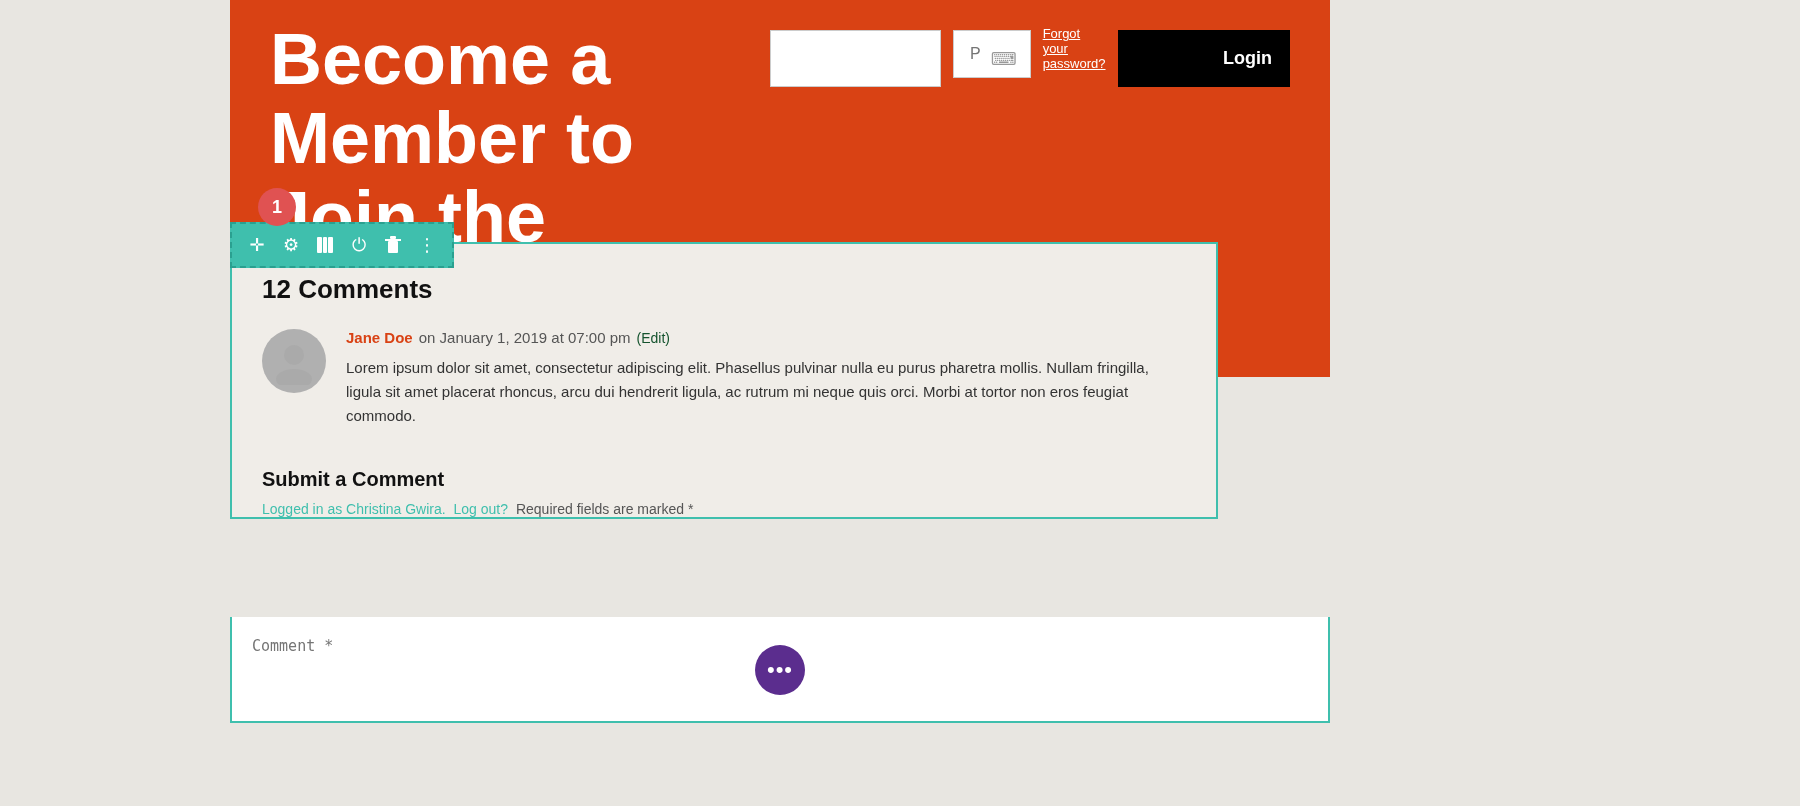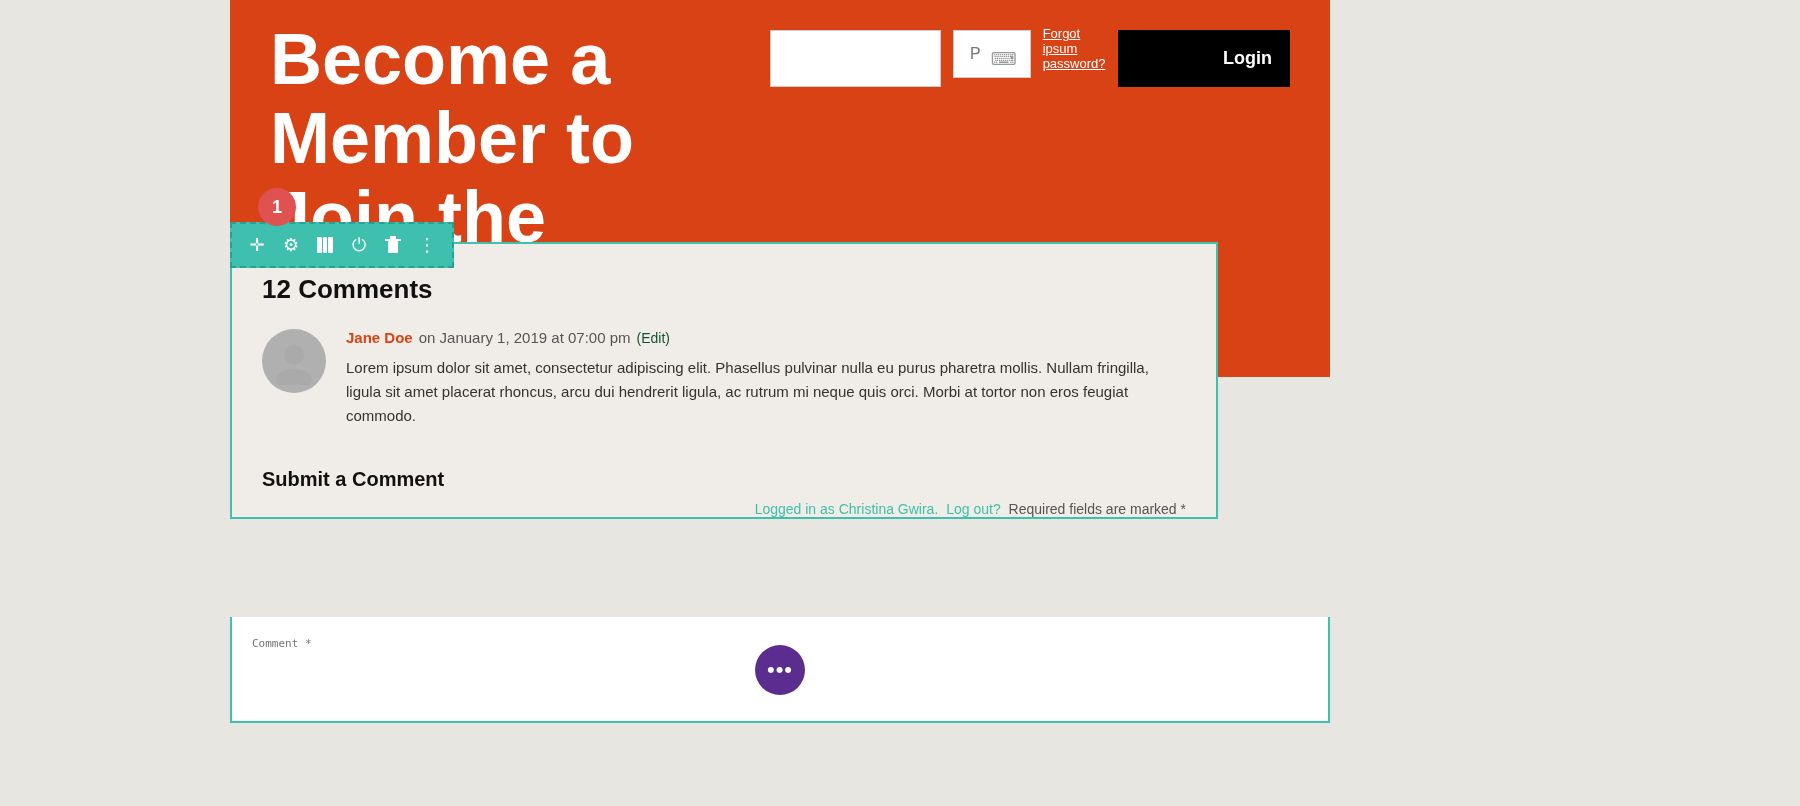--- a/index.html
+++ b/index.html
@@ -233,21 +233,20 @@
       font-size: 20px;
       font-weight: bold;
       color: #111;
       margin-bottom: 10px;
     }
 
     .submit-meta {
       font-size: 14px;
       color: #555;
       margin-bottom: 0;
-      text-align: right;
     }
 
     .submit-meta a {
       color: #3fbfad;
       text-decoration: none;
     }
 
     
     .comment-input-wrapper {
       position: absolute;
@@ -255,21 +254,21 @@
       top: 617px;
       width: 1100px;
       background-color: #fff;
       border: 2px solid #3fbfad;
       border-top: none;
       padding: 20px 20px 20px 20px;
     }
 
     .comment-input {
       width: 100%;
-      font-size: 11px;
+      font-size: 15px;
       color: #999;
       background: transparent;
       border: none;
       outline: none;
       min-height: 60px;
       resize: none;
     }
 
     
     .dots-btn {
@@ -297,21 +296,21 @@
 <body>
 
 <div class="hero-section">
   <h1 class="hero-title">Become a Member to Join the Discussion!</h1>
   <div class="login-form">
     <input class="login-input" type="text" style="margin-top: 0px;" placeholder="">
     <div class="password-wrapper">
       <input class="login-input" type="password" placeholder="Password" style="">
       <span class="password-icon">⌨</span>
     </div>
-    <a class="forgot-link">Forgot ipsum password?</a>
+    <a class="forgot-link">Forgot your password?</a>
     <button class="login-btn">Login</button>
   </div>
 </div>
 
 <div class="number-badge">
   <span>1</span>
 </div>
 
 <div class="toolbar">
   <span class="toolbar-icon">✛</span>

